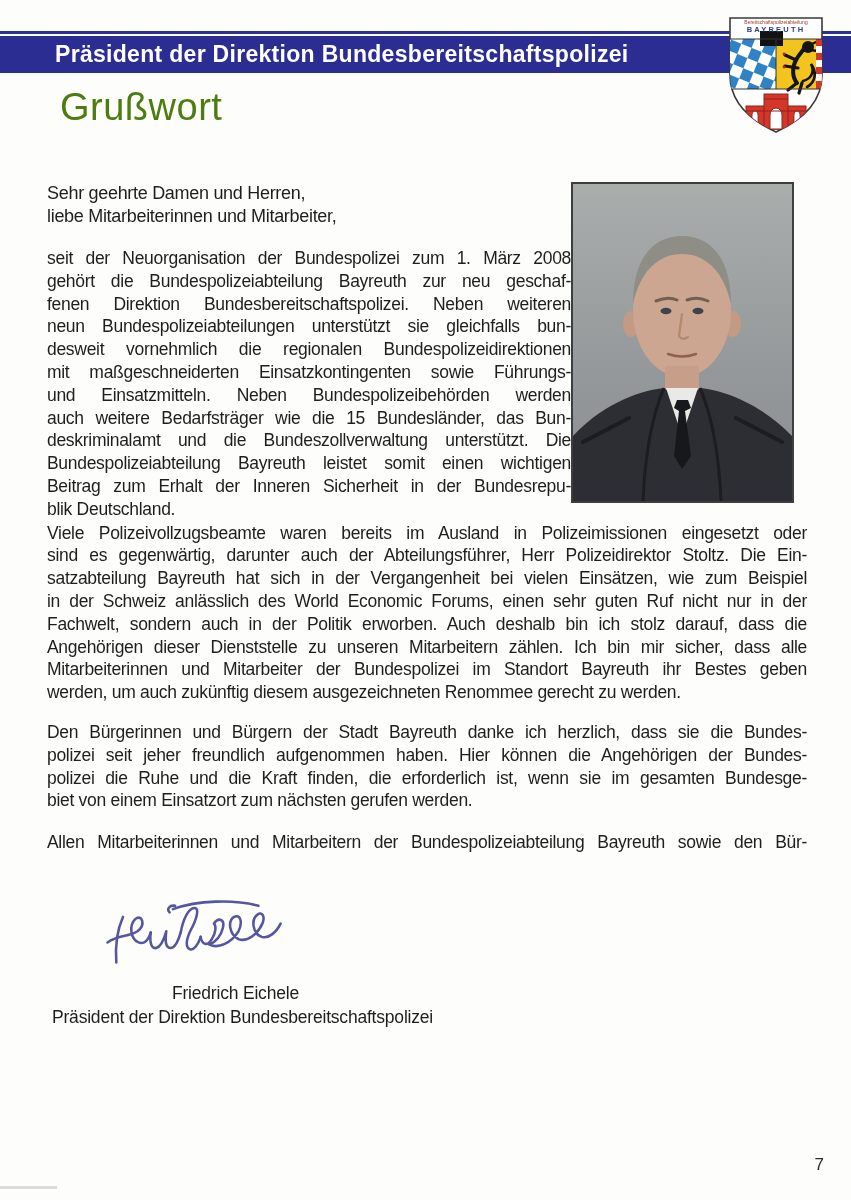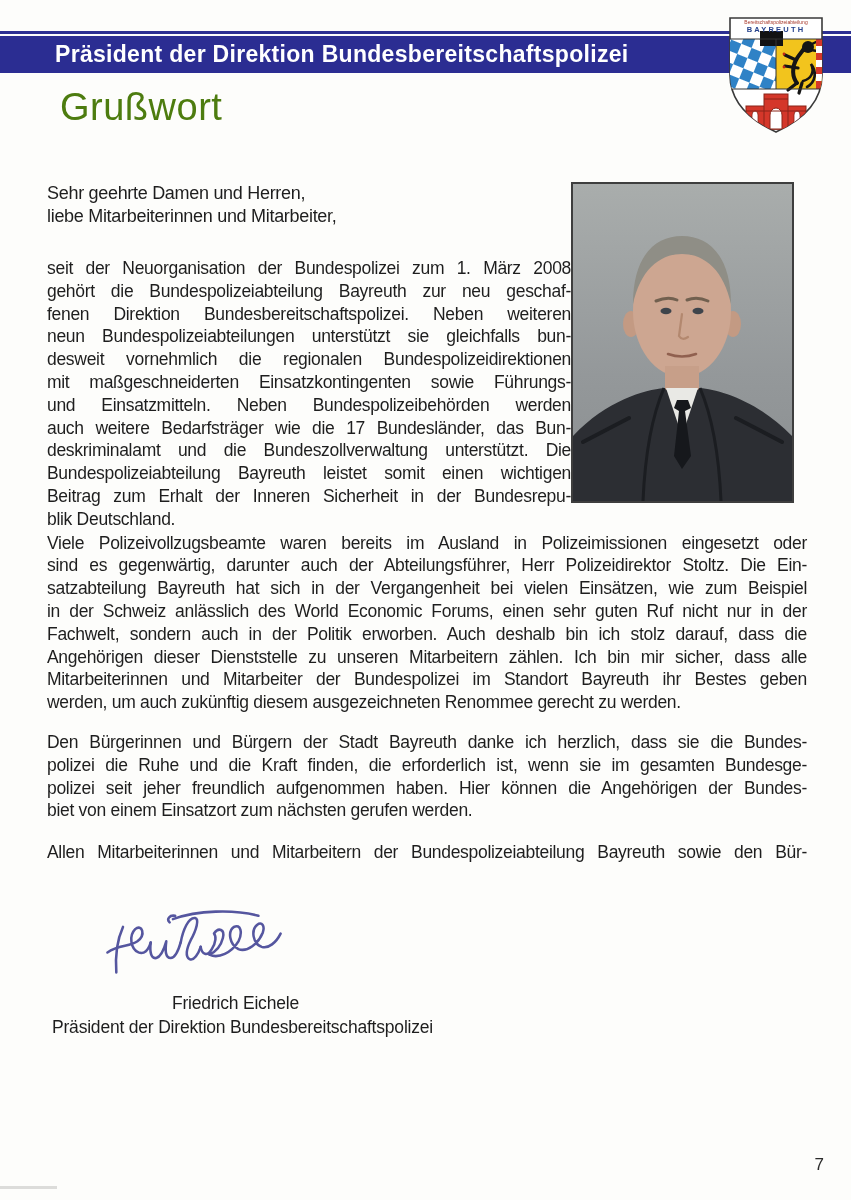--- a/index.html
+++ b/index.html
@@ -24,21 +24,21 @@
   h1.doc-title{margin:0 0 56px 13px;font-size:38px;font-weight:400;color:#4d7c0f;line-height:38px;letter-spacing:.5px;}
 
   .portrait{float:right;width:219px;height:317px;margin:0 13px 8px 15px;border:2px solid #3e3e3e;
             padding:0;background:#999d9b;}
   .portrait svg{display:block;}
 
   .salutation{font-size:18px;line-height:23px;letter-spacing:-.3px;}
   .para{font-size:17.5px;letter-spacing:-.3px;}
   .para .line{line-height:22.8px;text-align:justify;text-align-last:justify;white-space:nowrap;}
   .para .line.last{text-align-last:left;}
-  .p-narrow{margin-top:29px;}
+  .p-narrow{margin-top:19px;}
   .p-wide2{margin-top:1px;}
   .p-wide3{margin-top:17px;}
   .p-wide4{margin-top:19px;}
   .intro::after{content:"";display:block;clear:both;}
 
   .signature-block{margin-top:44px;}
   .signature-scrawl{display:block;margin-left:56px;}
   .sig-name{margin:14px 0 0 125px;font-size:17.5px;line-height:23px;letter-spacing:-.2px;}
   .sig-title{margin:1px 0 0 5px;font-size:17.5px;line-height:23px;letter-spacing:-.2px;}
 
@@ -153,42 +153,42 @@
       </div>
 
       <div class="para p-narrow">
           <div class="line">seit der Neuorganisation der Bundespolizei zum 1. März 2008</div>
           <div class="line">gehört die Bundespolizeiabteilung Bayreuth zur neu geschaf-</div>
           <div class="line">fenen Direktion Bundesbereitschaftspolizei. Neben weiteren</div>
           <div class="line">neun Bundespolizeiabteilungen unterstützt sie gleichfalls bun-</div>
           <div class="line">desweit vornehmlich die regionalen Bundespolizeidirektionen</div>
           <div class="line">mit maßgeschneiderten Einsatzkontingenten sowie Führungs-</div>
           <div class="line">und Einsatzmitteln. Neben Bundespolizeibehörden werden</div>
-          <div class="line">auch weitere Bedarfsträger wie die 17 Bundesländer, das Bun-</div>
+          <div class="line">auch weitere Bedarfsträger wie die 15 Bundesländer, das Bun-</div>
           <div class="line">deskriminalamt und die Bundeszollverwaltung unterstützt. Die</div>
           <div class="line">Bundespolizeiabteilung Bayreuth leistet somit einen wichtigen</div>
           <div class="line">Beitrag zum Erhalt der Inneren Sicherheit in der Bundesrepu-</div>
           <div class="line last">blik Deutschland.</div>
         </div>
     </section>
 
     <div class="para p-wide2">
         <div class="line">Viele Polizeivollzugsbeamte waren bereits im Ausland in Polizeimissionen eingesetzt oder</div>
         <div class="line">sind es gegenwärtig, darunter auch der Abteilungsführer, Herr Polizeidirektor Stoltz. Die Ein-</div>
         <div class="line">satzabteilung Bayreuth hat sich in der Vergangenheit bei vielen Einsätzen, wie zum Beispiel</div>
         <div class="line">in der Schweiz anlässlich des World Economic Forums, einen sehr guten Ruf nicht nur in der</div>
         <div class="line">Fachwelt, sondern auch in der Politik erworben. Auch deshalb bin ich stolz darauf, dass die</div>
         <div class="line">Angehörigen dieser Dienststelle zu unseren Mitarbeitern zählen. Ich bin mir sicher, dass alle</div>
         <div class="line">Mitarbeiterinnen und Mitarbeiter der Bundespolizei im Standort Bayreuth ihr Bestes geben</div>
         <div class="line last">werden, um auch zukünftig diesem ausgezeichneten Renommee gerecht zu werden.</div>
       </div>
     <div class="para p-wide3">
         <div class="line">Den Bürgerinnen und Bürgern der Stadt Bayreuth danke ich herzlich, dass sie die Bundes-</div>
+        <div class="line">polizei seit jeher freundlich aufgenommen haben. Hier können die Angehörigen der Bundes-</div>
         <div class="line">polizei die Ruhe und die Kraft finden, die erforderlich ist, wenn sie im gesamten Bundesge-</div>
-        <div class="line">polizei seit jeher freundlich aufgenommen haben. Hier können die Angehörigen der Bundes-</div>
         <div class="line last">biet von einem Einsatzort zum nächsten gerufen werden.</div>
       </div>
     <div class="para p-wide4">
         <div class="line">Allen Mitarbeiterinnen und Mitarbeitern der Bundespolizeiabteilung Bayreuth sowie den Bür-</div>
       </div>
 
     <div class="signature-block">
       <svg class="signature-scrawl" width="222" height="70" viewBox="0 0 200 63">
         <g fill="none" stroke="#55569f" stroke-width="2.3" stroke-linecap="round" stroke-linejoin="round">
           <path d="M60,13 C57,10 60,6 65,7 M63,10 C85,2 118,1 140,7"></path>

